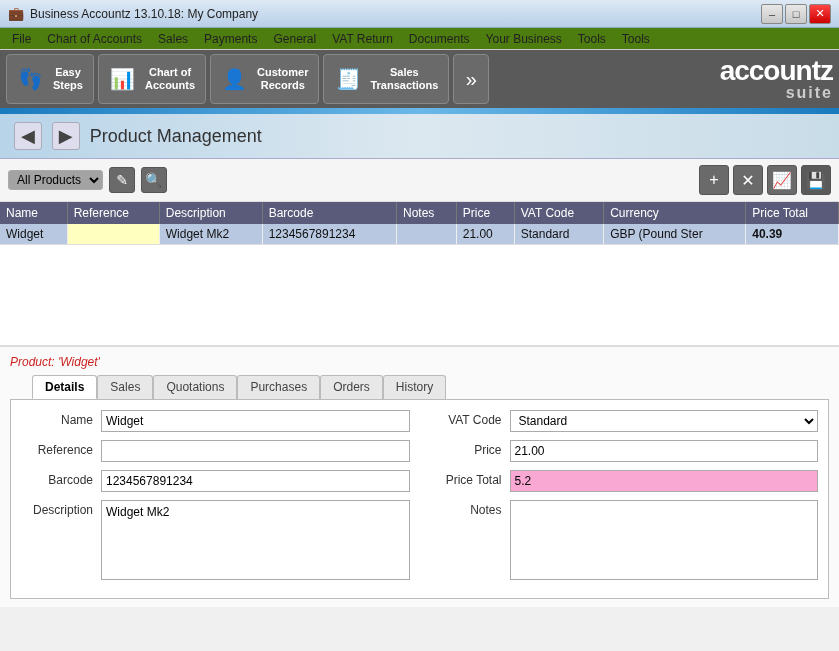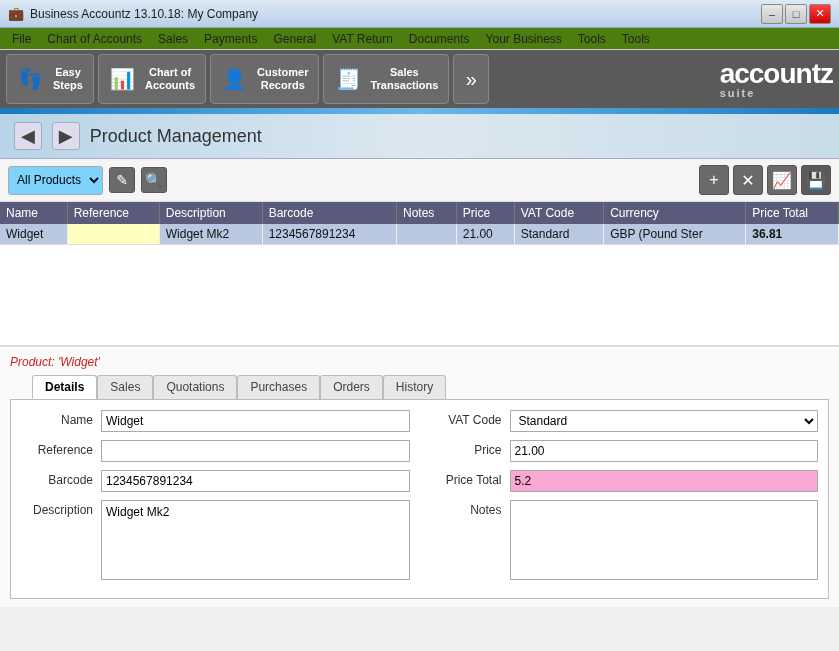--- a/index.html
+++ b/index.html
@@ -75,21 +75,21 @@
       width: 36px; height: 50px; cursor: pointer; font-size: 20px;
     }
     .accountz-logo {
       margin-left: auto;
       color: white;
       font-size: 28px;
       font-weight: 700;
       letter-spacing: -1px;
       line-height: 1;
     }
-    .accountz-logo span.suite { font-size: 11px; display: block; text-align: left; letter-spacing: 2px; color: #ccc; }
+    .accountz-logo span.suite { font-size: 16px; display: block; text-align: right; letter-spacing: 2px; color: #ccc; }
 
     
     #accent-bar {
       height: 6px;
       background: linear-gradient(to right, #1a7abf, #6ab8e8, #1a7abf);
     }
 
     
     #page-header {
       background: linear-gradient(to right, #b8d4e8, #dce8f0, #c8dce8);
@@ -107,22 +107,22 @@
 
     
     #main { background: white; }
 
     
     #filter-bar {
       display: flex; align-items: center; padding: 6px 8px; gap: 6px;
       background: #f5f5f5; border-bottom: 1px solid #ddd;
     }
     #filter-bar select {
-      height: 29px; border: 1px solid #aaa; border-radius: 3px; padding: 0 4px; font-size: 12px;
-      background: #7dd3fc;
+      height: 20px; border: 1px solid #aaa; border-radius: 3px; padding: 0 4px; font-size: 12px;
+      background: #a3a3a3;
     }
     .filter-btn {
       width: 26px; height: 26px; background: #6a6a6a; border: 1px solid #555;
       border-radius: 3px; display: flex; align-items: center; justify-content: center;
       color: white; cursor: pointer; font-size: 14px;
     }
     .action-btns { margin-left: auto; display: flex; gap: 4px; }
     .action-btn {
       width: 30px; height: 30px; background: #6a6a6a; border: 1px solid #555;
       border-radius: 3px; display: flex; align-items: center; justify-content: center;
@@ -273,21 +273,21 @@
     <tbody>
       <tr class="row-selected">
         <td>Widget</td>
         <td class="cell-yellow"></td>
         <td>Widget Mk2</td>
         <td>1234567891234</td>
         <td></td>
         <td>21.00</td>
         <td>Standard</td>
         <td>GBP (Pound Ster</td>
-        <td class="price-total-col">36.81</td>
+        <td class="price-total-col">40.39</td>
       </tr>
     </tbody>
   </table>
 
   <div style="height: 100px;"></div>
 
   <div id="product-section">
     <div id="product-heading">Product: 'Widget'</div>
 
     <div id="product-tabs">

